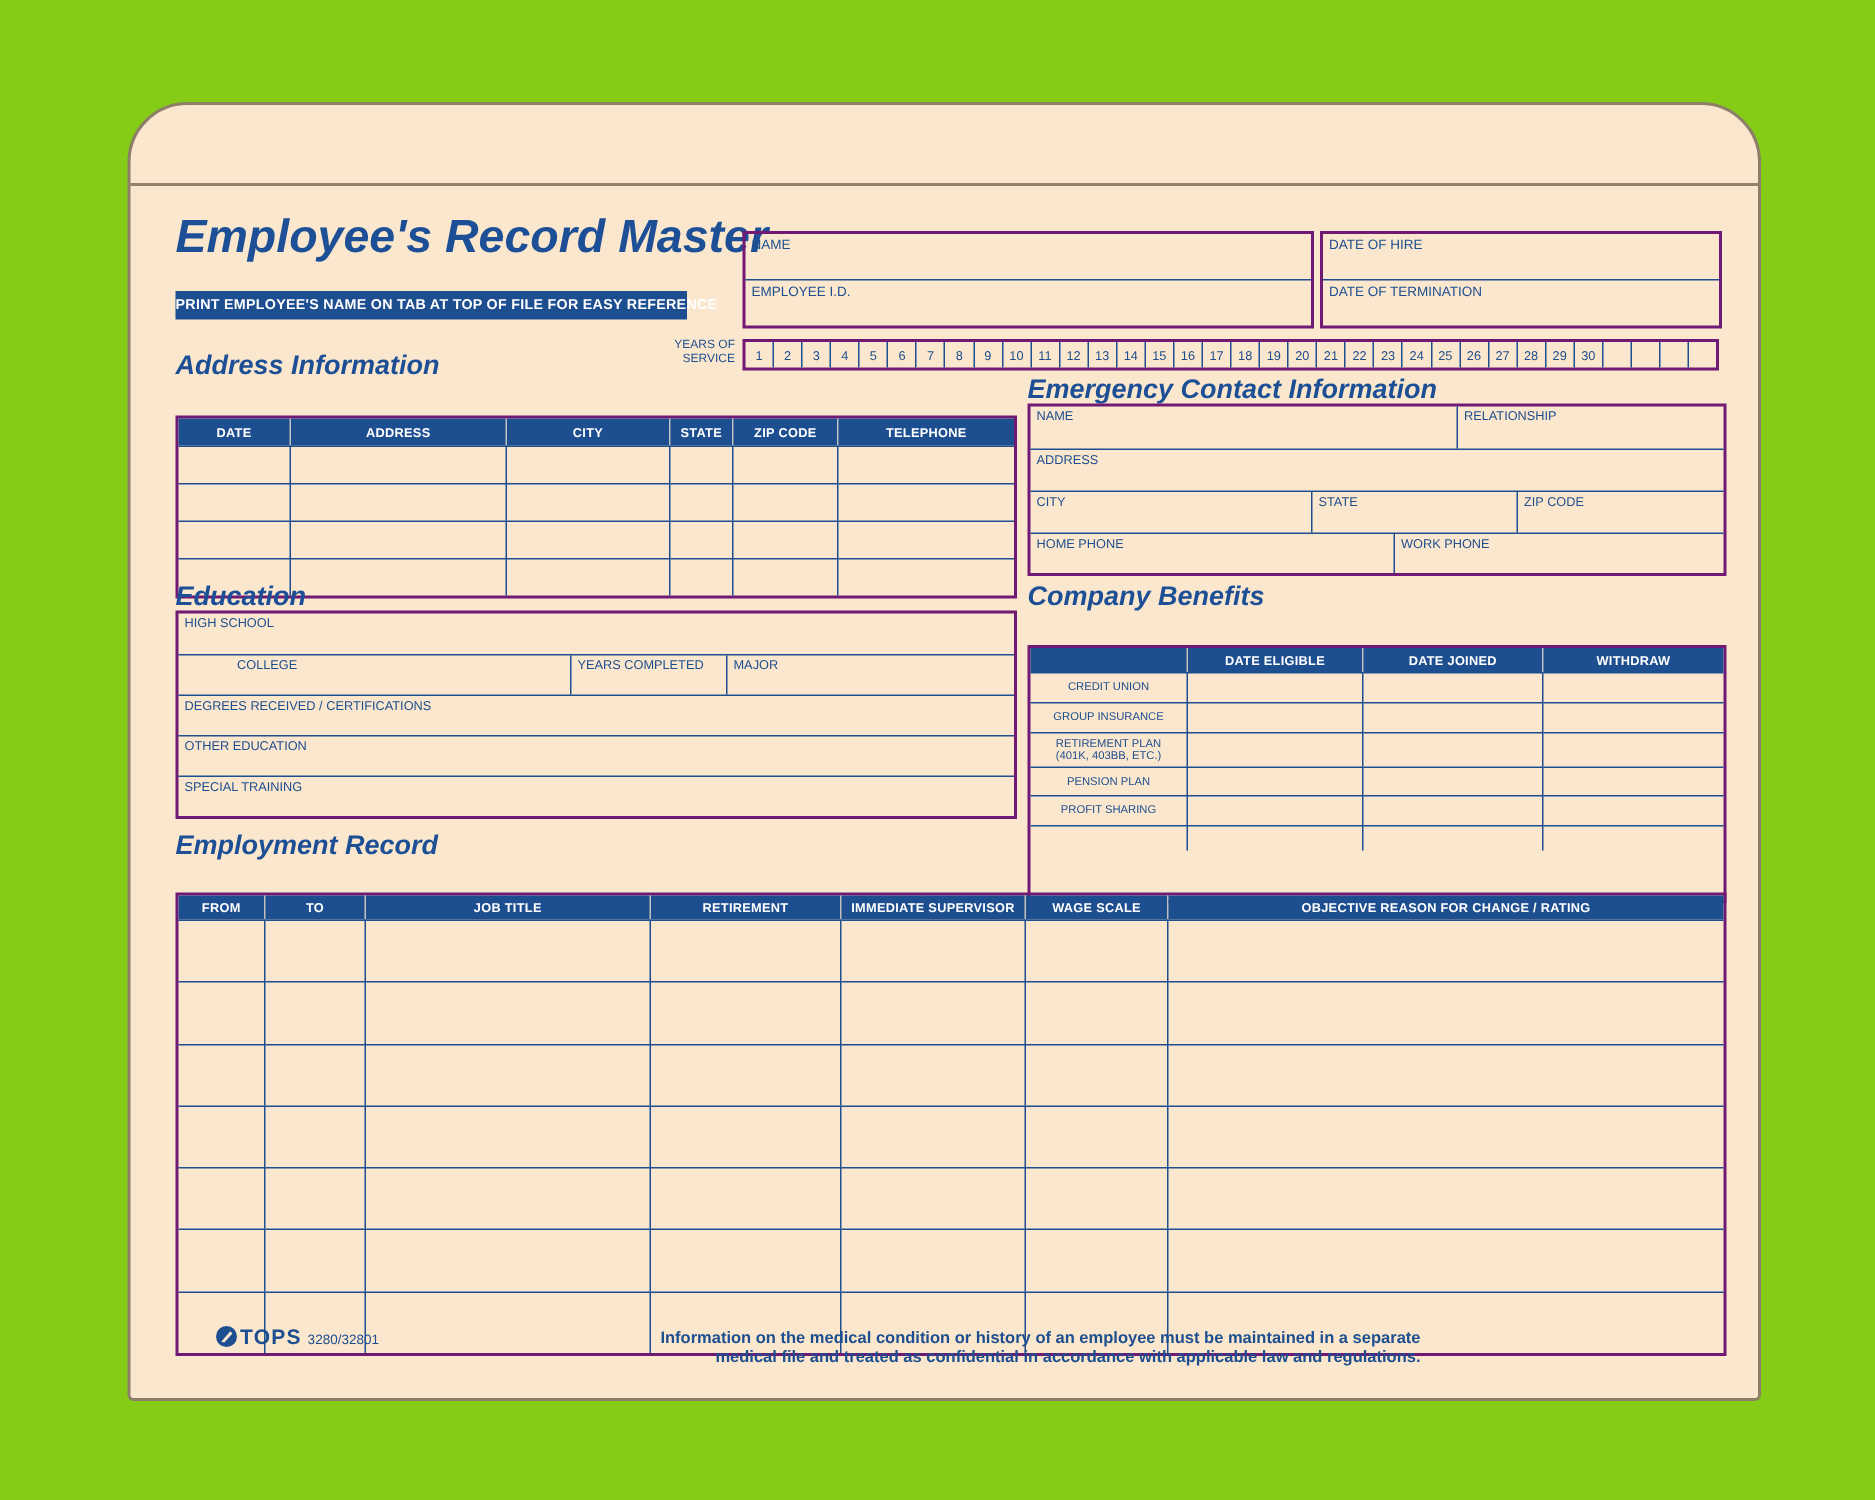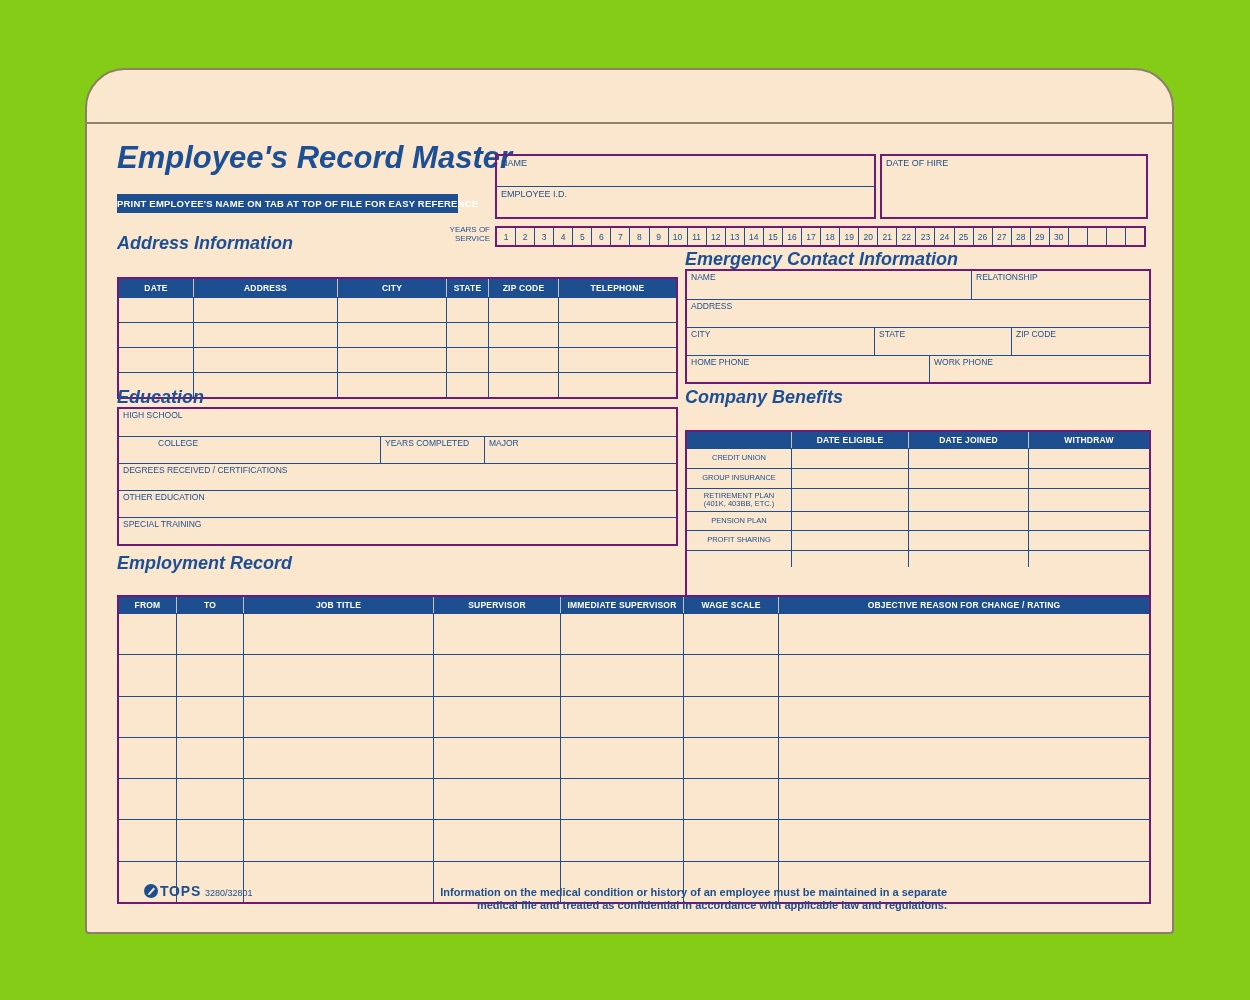--- a/index.html
+++ b/index.html
@@ -90,20 +90,21 @@
 
     <div class="title">Employee's Record Master</div>
     <div class="banner">PRINT EMPLOYEE'S NAME ON TAB AT TOP OF FILE FOR EASY REFERENCE</div>
 
     <div class="box vstack id-box">
       <div class="frow field-label">NAME</div>
       <div class="frow field-label">EMPLOYEE I.D.</div>
     </div>
     <div class="box vstack hire-box">
       <div class="frow field-label">DATE OF HIRE</div>
+      <div class="frow field-label">DATE OF TERMINATION</div>
     </div>
 
     <div class="yos-label">
       <div>YEARS OF</div>
       <div>SERVICE</div>
     </div>
     <div class="box yos-box" id="yos-box">
         <div class="yos-cell">1</div>
         <div class="yos-cell">2</div>
         <div class="yos-cell">3</div>
@@ -256,21 +257,21 @@
         <div class="bcell"></div>
         <div class="bcell"></div>
         <div class="bcell colend"></div>
       </div>
 
     <div class="section-heading" style="left:30px;top:483px;">Employment Record</div>
     <div class="box grid" id="emp-table" style="left: 30px; top: 502px; width: 1034px; height: 309px; grid-template-columns: 58px 67px 190px 127px 123px 95px 370px; grid-template-rows: 16px 41.3px 41.3px 41.3px 41.3px 41.3px 41.3px 41.3px;">
         <div class="hcell">FROM</div>
         <div class="hcell">TO</div>
         <div class="hcell">JOB TITLE</div>
-        <div class="hcell">SUPERVISOR</div>
+        <div class="hcell">RETIREMENT</div>
         <div class="hcell">IMMEDIATE SUPERVISOR</div>
         <div class="hcell">WAGE SCALE</div>
         <div class="hcell last">OBJECTIVE REASON FOR CHANGE / RATING</div>
         <div class="bcell"></div>
         <div class="bcell"></div>
         <div class="bcell"></div>
         <div class="bcell"></div>
         <div class="bcell"></div>
         <div class="bcell"></div>
         <div class="bcell colend"></div>

